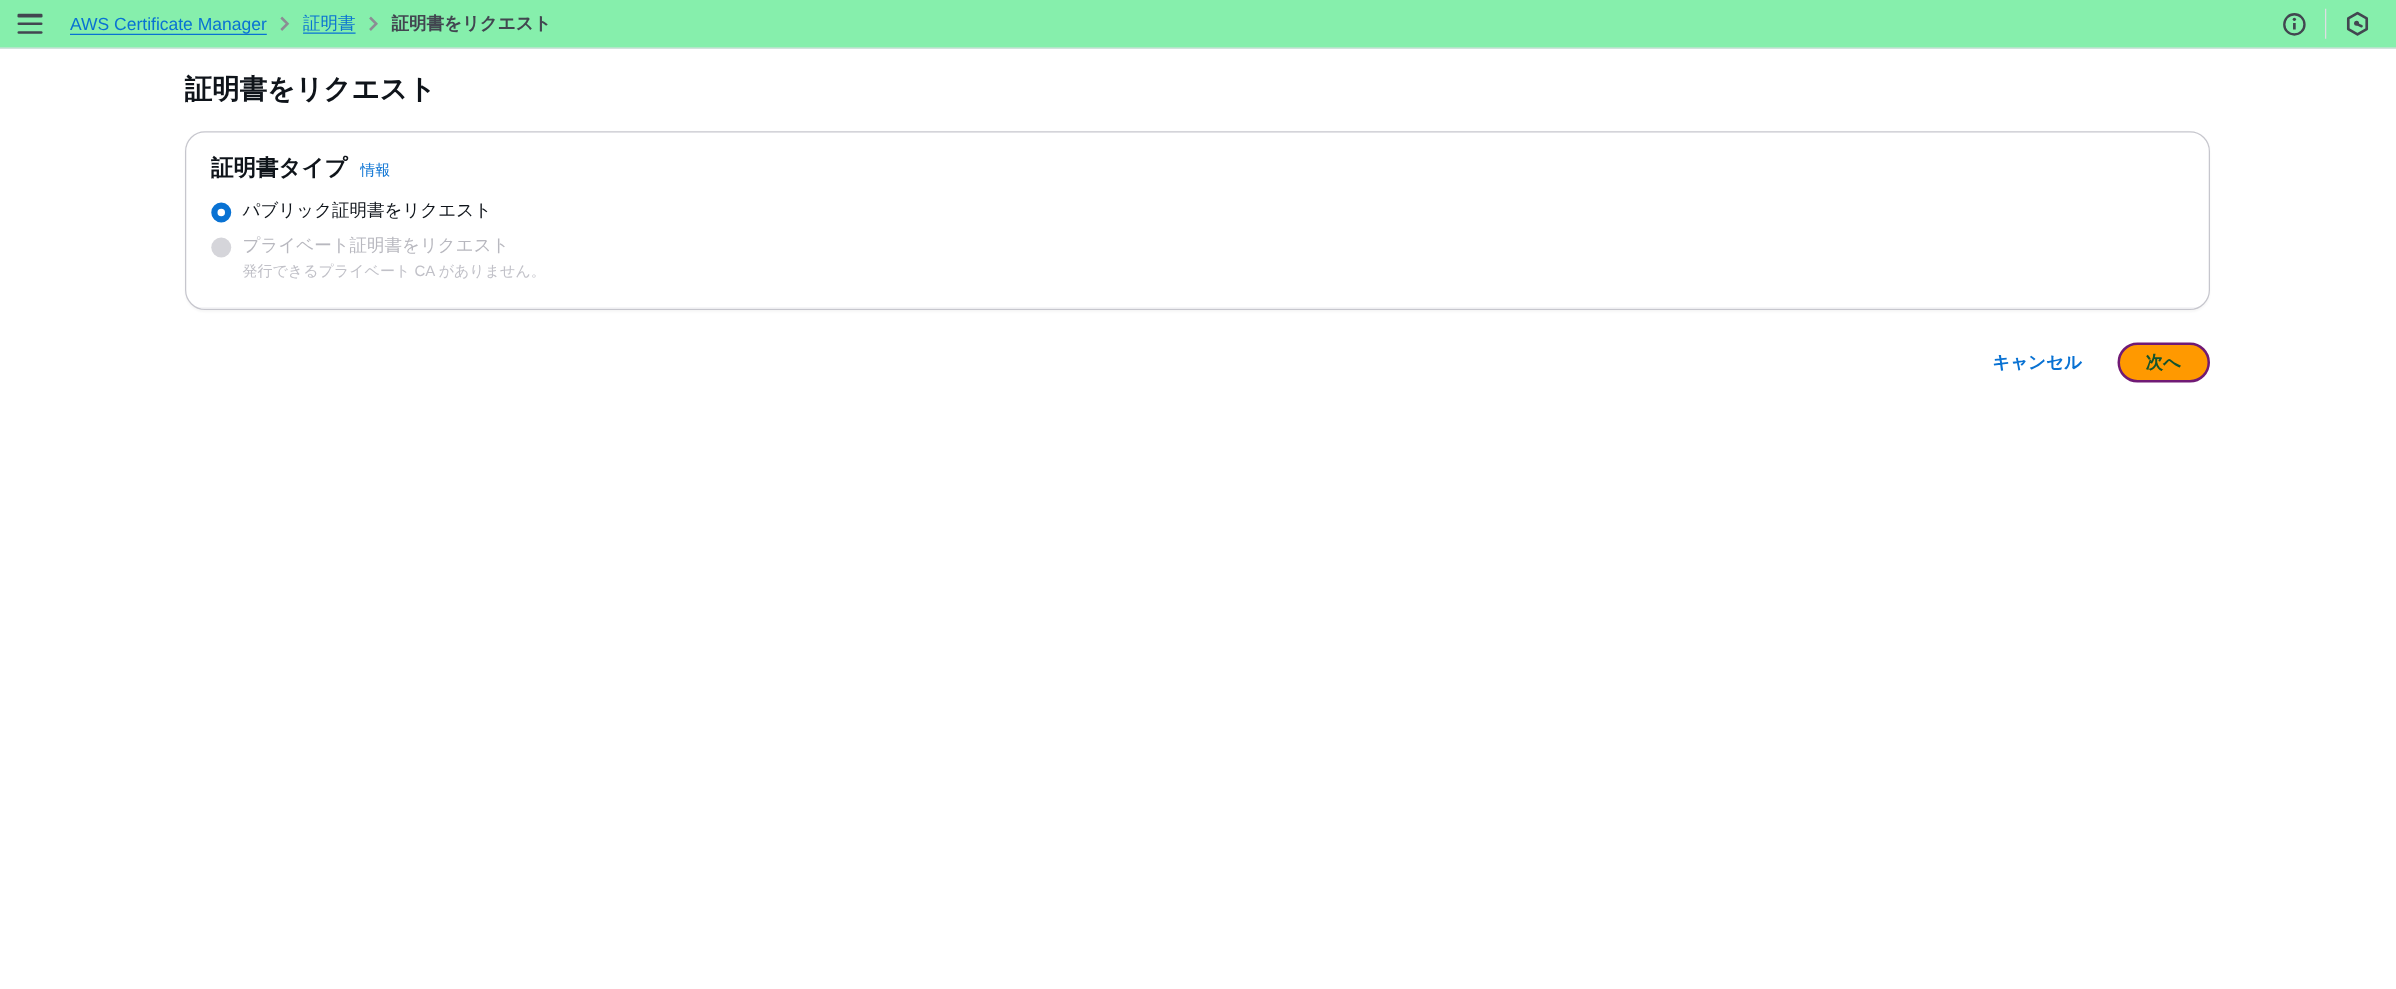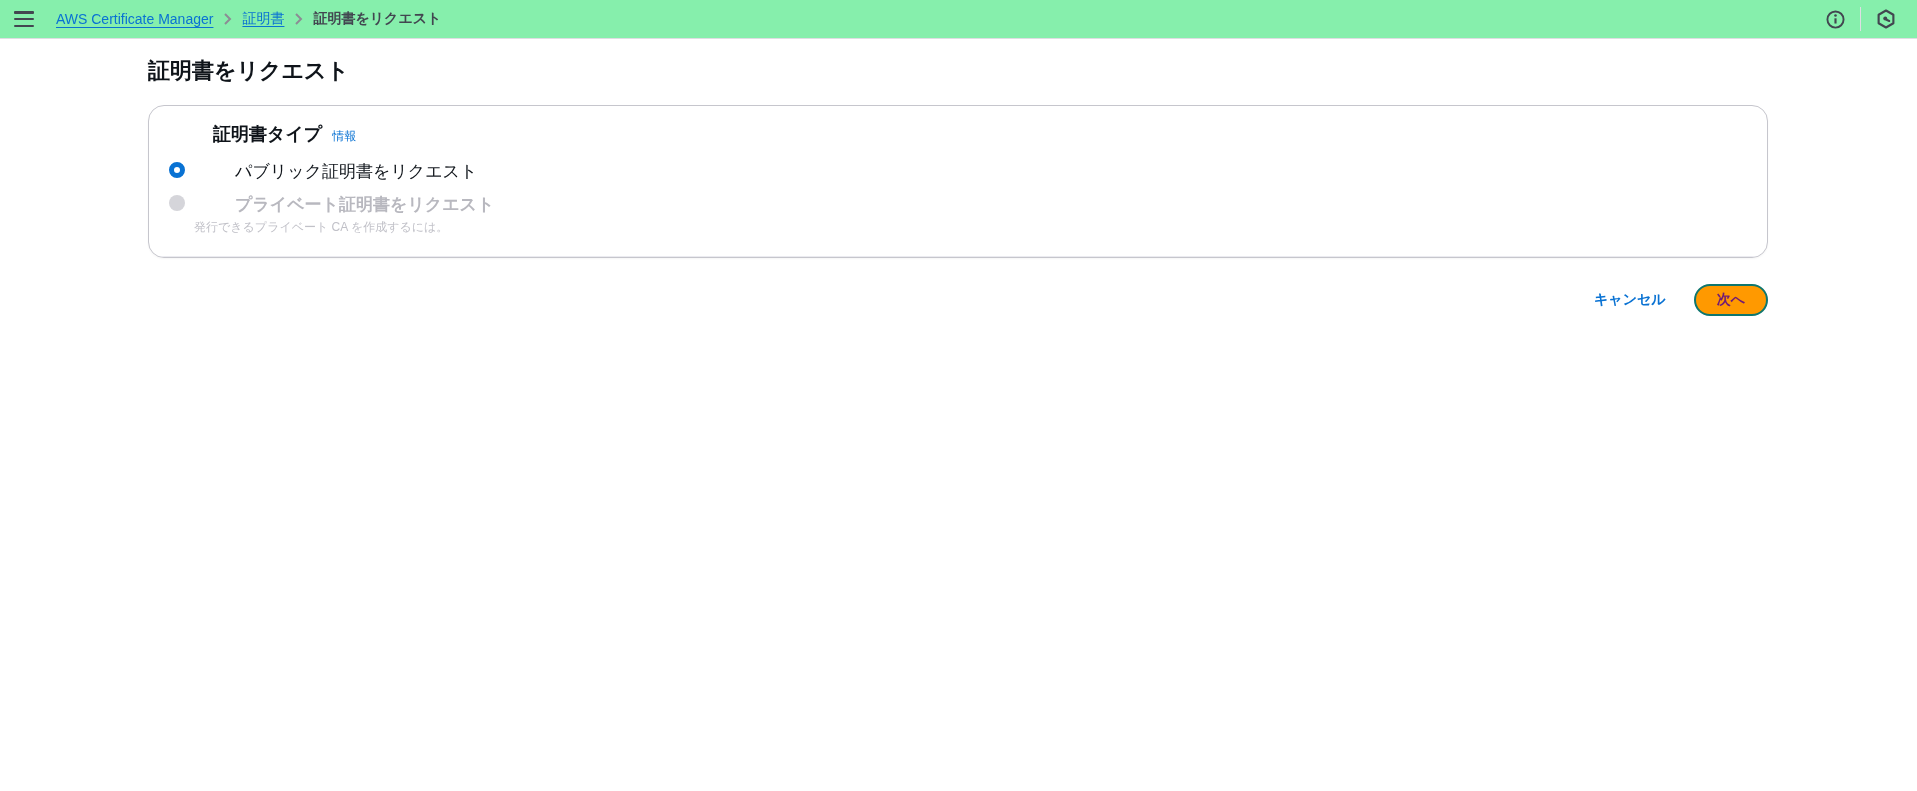--- a/index.html
+++ b/index.html
@@ -20,46 +20,46 @@
   .topbar-icon { width:22px; height:22px; display:flex; align-items:center; justify-content:center; cursor:pointer; }
   .topbar-divider { width:1px; height:24px; background:#dedee3; }
 
   
   .content { width:1620px; margin:0 0 0 148px; }
   .page-title { font-size:22px; font-weight:700; color:#0f141a; padding:17px 0 19px 0; }
 
   .card { background:#ffffff; border:1px solid #c6c6cd; border-radius:16px;
     box-shadow:0 1px 2px rgba(0,7,22,0.04); overflow:hidden; }
   .card-main { padding:16px 20px 20px 20px; }
-  .card-header { display:flex; align-items:baseline; gap:10px;margin-left:44px; }
+  .card-header { display:flex; align-items:baseline; gap:10px; }
   .card-title { font-size:18px; font-weight:700; color:#0f141a; }
   .info-link { font-size:12px; font-weight:400; color:#0972d3; cursor:pointer; }
   .card-desc { margin-top:6px; font-size:14px; color:#424650; }
 
   .options { margin-top:14px; display:flex; flex-direction:column; gap:10px; }
   .option { display:flex; align-items:flex-start; gap:9px; }
   .radio { width:16px; height:16px; border-radius:50%; flex:0 0 auto; margin-top:2px; }
   .radio.selected { background:#ffffff; border:5px solid #0972d3; cursor:pointer; }
   .radio.disabled { background:#d5d5da; border:none; }
-  .option-label { font-size:17px; color:#0f141a; cursor:pointer;margin-left:41px; }
+  .option-label { font-size:14px; color:#0f141a; cursor:pointer; }
   .option-desc { font-size:12px; color:#656871; margin-top:3px; }
-  .option.disabled .option-label { color:#b8b8bf; cursor:default;font-weight:bold; }
+  .option.disabled .option-label { color:#b8b8bf; cursor:default; }
   .option.disabled .option-desc { color:#c1c1c8; }
 
   .card-divider { border:none; border-top:1px solid #ebebf0; }
   .card-footer { padding:14px 20px; font-size:14px; color:#0f141a; }
   .footer-link { color:#0972d3; cursor:pointer; text-decoration:none; }
   .ext-icon { display:inline-block; vertical-align:-2px; margin-left:4px; }
 
   .actions { display:flex; justify-content:flex-end; align-items:center; gap:28px;
     margin-top:26px; }
   .btn-cancel { background:none; border:none; font-family:inherit; font-size:14px;
     font-weight:700; color:#0972d3; cursor:pointer;text-align:right; }
-  .btn-next { background:#ff9900; border:2px solid #0f766e; border-radius:20px;
-    font-family:inherit; font-size:14px; font-weight:700; color:#701a75;
+  .btn-next { background:#ff9900; border:2px solid #701a75; border-radius:20px;
+    font-family:inherit; font-size:14px; font-weight:700; color:#14532d;
     padding:5px 21px; cursor:pointer; }
 </style>
 </head>
 <body>
 
 <header class="topbar">
   <div class="hamburger">
     <span></span>
       <span></span>
       <span></span>
@@ -116,21 +116,21 @@
           <span class="radio selected"></span>
           <div>
             <div class="option-label">パブリック証明書をリクエスト</div>
           </div>
         </div>
 
         <div class="option disabled">
           <span class="radio disabled"></span>
           <div>
             <div class="option-label">プライベート証明書をリクエスト</div>
-            <div class="option-desc">発行できるプライベート CA を作成するには。</div>
+            <div class="option-desc">発行できるプライベート CA がありません。</div>
           </div>
         </div>
 
       </div>
     </div>
 
     <hr class="card-divider">
 
   </section>
 

